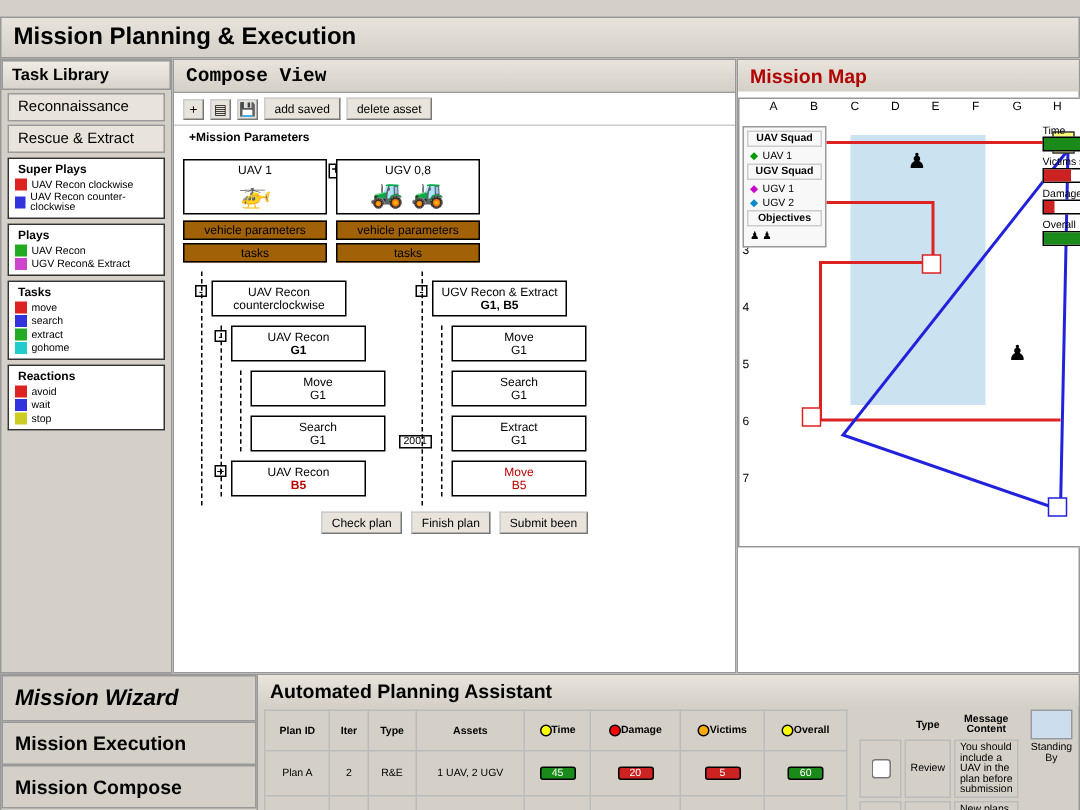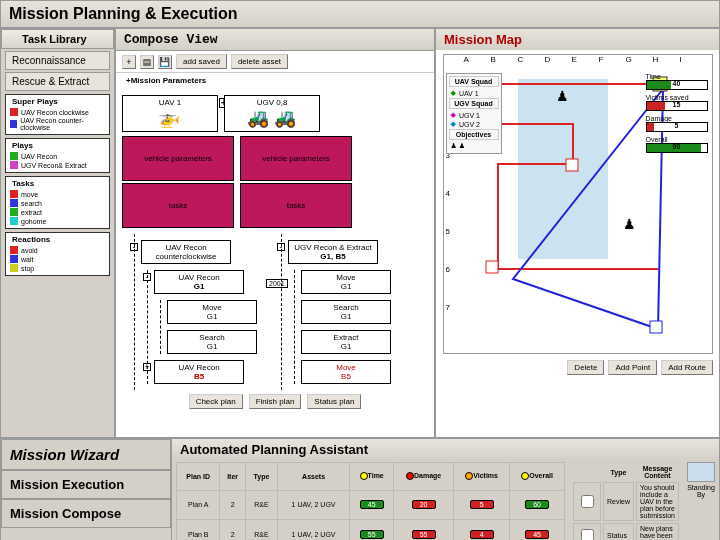--- a/index.html
+++ b/index.html
@@ -1,43 +1,43 @@
 <!DOCTYPE html>
 <html><head>
 <meta charset="utf-8">
 <style>
   * { box-sizing: border-box; }
   body { margin: 0; font-family: Arial, sans-serif; font-size: 9px; background: #d4d0c8; width: 720px; height: 540px; overflow: hidden; }
-  .titlebar { background: linear-gradient(#e8e4dc,#d4d0c8); border: 1px solid #999; padding: 4px 8px; font-size: 16px; font-weight: bold; }
+  .titlebar { background: linear-gradient(#e8e4dc,#d4d0c8); border: 1px solid #999; padding: 4px 8px; font-size: 16px; font-weight: bold; margin-top: 11px; }
   .main { display: flex; height: 410px; }
   .left { width: 115px; border: 1px solid #999; }
-  .tab { background: linear-gradient(#f0ece4,#d8d4cc); border: 1px solid #999; padding: 3px 20px; font-weight: bold; font-size: 11px; margin: 0; }
+  .tab { background: linear-gradient(#f0ece4,#d8d4cc); border: 1px solid #999; padding: 3px 6px; font-weight: bold; font-size: 11px; margin: 0; }
   .subtab { border: 1px solid #999; padding: 3px 6px; font-size: 10px; margin: 2px 4px; background: #e8e4dc; }
   .box { border: 1px solid #333; margin: 3px 4px; padding: 2px; background: #fff; }
   .box-title { font-weight: bold; font-size: 8px; margin-bottom: 2px; padding-left: 4px; }
   .item { display: flex; align-items: center; gap: 3px; font-size: 7px; margin: 1px 2px; }
   .sq { width: 8px; height: 8px; }
   .sq.r { background: #d22; } .sq.b { background: #33d; } .sq.g { background: #2a2; }
   .sq.p { background: #c4c; } .sq.c { background: #2cc; } .sq.y { background: #cc2; }
   .center { flex: 1; border: 1px solid #999; position: relative; background: #fff; }
   .tab2 { background: linear-gradient(#e8e4dc,#d4d0c8); border-bottom: 1px solid #999; padding: 3px 8px; font-weight: bold; font-size: 13px; font-family: Liberation Mono, monospace; }
   .toolbar { display: flex; gap: 4px; padding: 3px 6px; border-bottom: 1px solid #ccc; align-items: center; }
   .btn { border: 1px outset #ccc; padding: 2px 6px; font-size: 8px; background: #e8e4dc; cursor: pointer; }
   .mparams { padding-left: 10px; font-size: 8px; font-weight: bold; margin: 3px 0 6px; }
   .compose-body { padding: 4px 6px; }
   .vrow { display: flex; gap: 6px; margin-bottom: 4px; }
   .vbox { border: 1px solid #000; width: 96px; text-align: center; padding: 2px; font-size: 8px; position: relative; background:#fff;}
   .vbox .plus { position: absolute; right: -12px; top: 2px; font-weight: bold; border:1px solid #000; width:10px; height:10px; line-height:8px; font-size:10px;}
   .heli { font-size: 18px; }
-  .small { border: 1px solid #000; width: 112px; font-size: 8px; text-align: center; padding: 17px; margin-bottom: 2px; background:#be185d;}
+  .small { border: 1px solid #000; width: 96px; font-size: 8px; text-align: center; padding: 1px; margin-bottom: 2px; background:#a16207;}
   .tree { border-left: 1px dashed #000; margin-left: 12px; }
   .node { border: 1px solid #000; width: 90px; font-size: 8px; text-align: center; padding: 2px; margin: 6px; background:#fff; position:relative;}
   .node .minus { position:absolute; left:-12px; top:2px; border:1px solid #000; width:8px; height:8px; line-height:6px; font-size:9px;}
   .bottom-btns { display: flex; gap: 6px; justify-content: center; margin-top: 4px; }
-  .right { width: 285px; border: 1px solid #999; background: #fff; position: relative; }
+  .right { width: 229px; border: 1px solid #999; background: #fff; position: relative; }
   .map-title { background: linear-gradient(#e8e4dc,#d4d0c8); padding: 3px 8px; font-weight: bold; font-size: 13px; color:#b00000;}
   .map { position: relative; width: 270px; height: 300px; margin: 4px auto; border: 1px solid #999; background: #fff; }
   .map .col-label { position:absolute; top:0; font-size:8px; }
   .map .row-label { position:absolute; left:2px; font-size:8px; }
   .map svg { position:absolute; top:14px; left:14px; }
   .legend { position:absolute; left:2px; top:18px; width:56px; border:1px solid #999; background:#f8f8f8; padding:2px; }
   .legend .h { font-size:7px; font-weight:bold; border:1px solid #ccc; text-align:center; margin-bottom:2px; padding:1px;}
   .meters { position:absolute; right:4px; top:18px; width:62px; }
   .meter { margin-bottom:4px; }
   .meter .ml { font-size:7px; }
@@ -181,21 +181,21 @@
 G1</div>
             <div class="node" style="white-space:pre;color:#b00">Move
 B5</div>
           </div>
         </div>
       </div>
       <div style="position:absolute; left:150px; top:250px; border:1px solid #000; padding:0 2px; font-size:7px;">2001</div>
       <div class="bottom-btns">
         <span class="btn">Check plan</span>
         <span class="btn">Finish plan</span>
-        <span class="btn">Status plan</span>
+        <span class="btn">Submit been</span>
       </div>
     </div>
   </div>
 
   <div class="right">
     <div class="map-title">Mission Map</div>
     <div class="map">
       <div id="map-cols">
           <span class="col-label" style="left: 20px;">A</span>
           <span class="col-label" style="left: 47px;">B</span>
@@ -270,25 +270,20 @@
           </div>
           <div class="meter">
             <div class="ml">Overall</div>
             <div class="bar">
               <div class="fill" style="width:90%;background:#1a8a1a"></div>
               <div class="val">90</div>
             </div>
           </div>
         </div>
     </div>
-    <div class="map-btns">
-      <span class="btn">Delete</span>
-      <span class="btn">Add Point</span>
-      <span class="btn">Add Route</span>
-    </div>
   </div>
 </div>
 
 <div class="lower">
   <div class="mw">
     <div class="mw-left">
       <div class="row active">Mission Wizard</div>
       <div class="row">Mission Execution</div>
       <div class="row">Mission Compose</div>
     </div>

